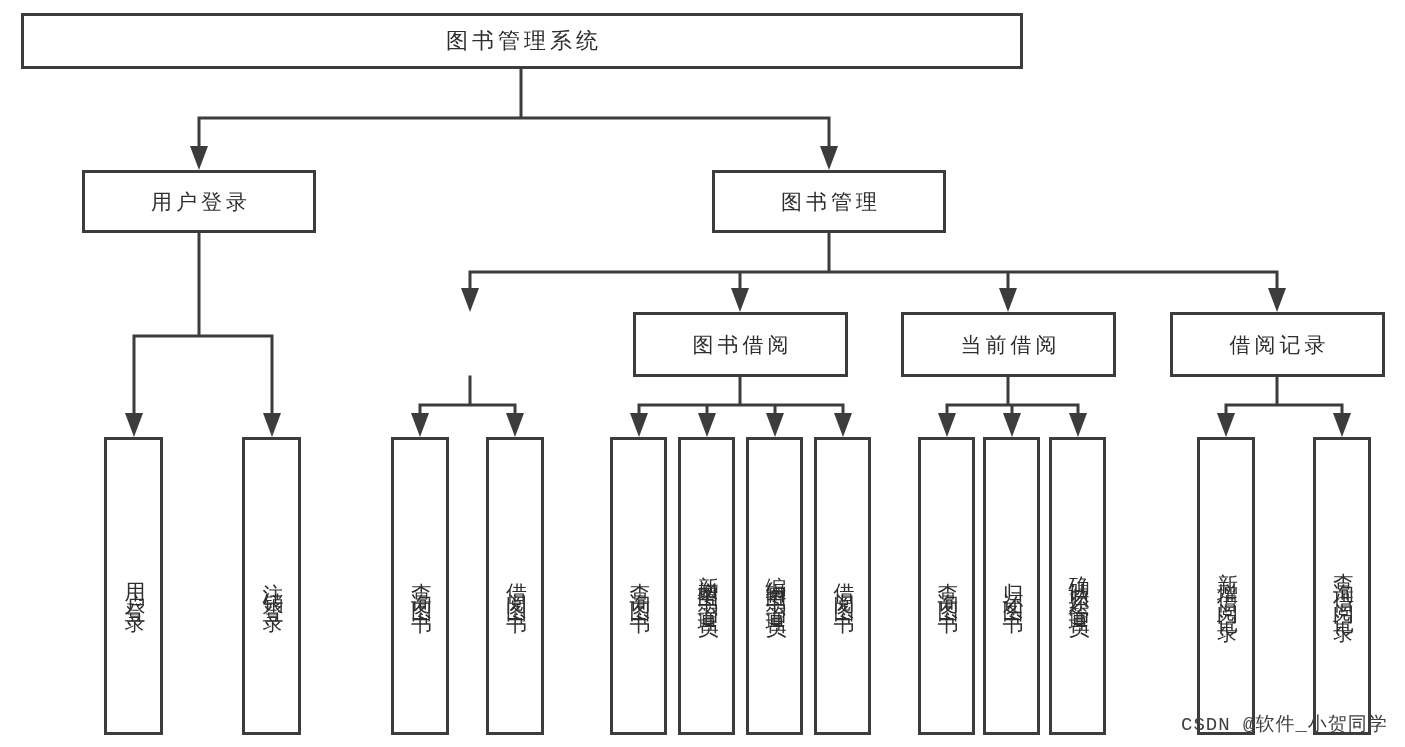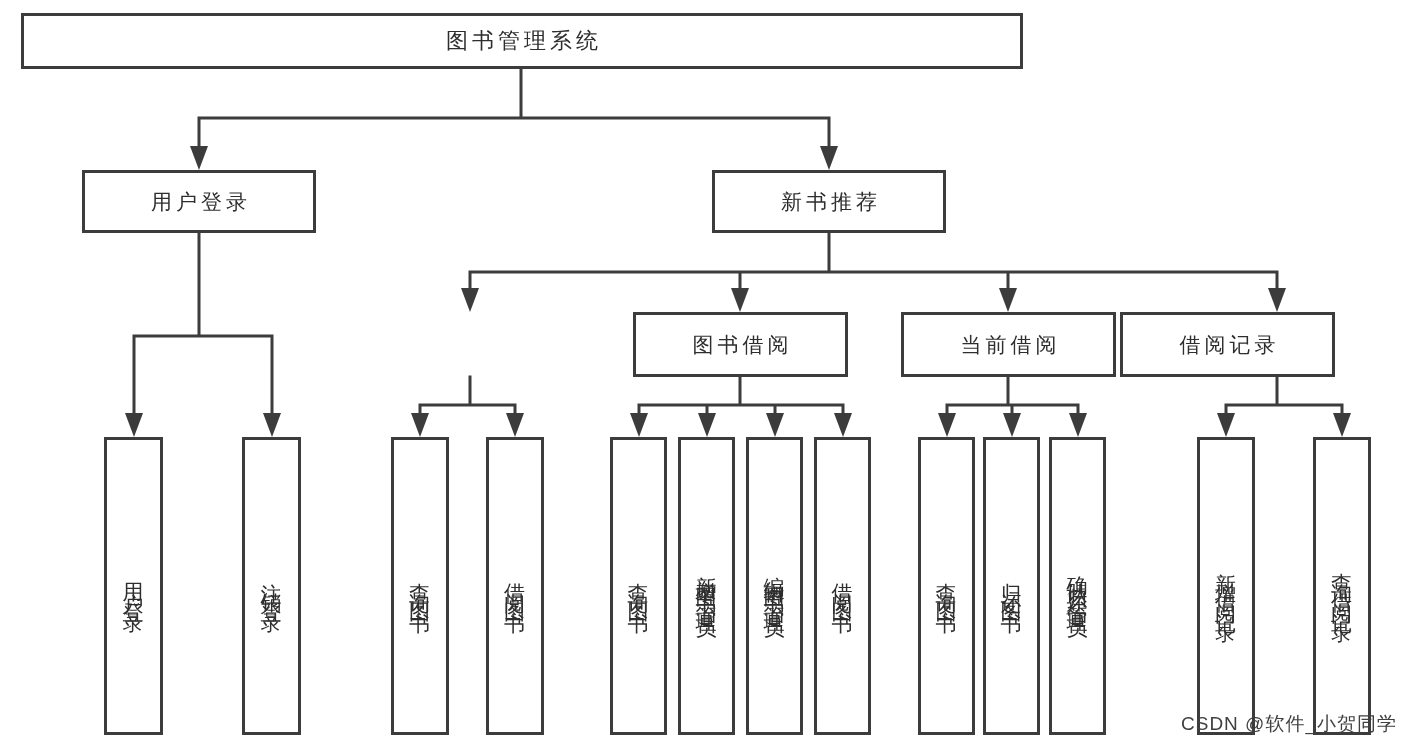--- a/index.html
+++ b/index.html
@@ -1,18 +1,18 @@
 <!DOCTYPE html>
 <html><head>
 <meta charset="utf-8">
 <style>
   html,body{margin:0;padding:0;background:#ffffff;}
   .stage{
     position:relative;width:1405px;height:747px;background:#ffffff;
-    font-family:Liberation Sans, sans-serif;color:#2e2e2e;overflow:hidden;
+    font-family:Liberation Mono, monospace;color:#2e2e2e;overflow:hidden;
   }
   .connectors{position:absolute;left:0;top:0;width:1405px;height:747px;}
   .box{
     position:absolute;box-sizing:border-box;border:3px solid #3c3c3c;background:#ffffff;
     display:flex;align-items:center;justify-content:center;
   }
   .h-label{font-size:22px;letter-spacing:4px;white-space:nowrap;text-indent:4px;}
   .h-label-sm{font-size:21px;letter-spacing:4px;white-space:nowrap;text-indent:4px;}
   .v-label{
     writing-mode:vertical-rl;text-orientation:mixed;
@@ -73,30 +73,30 @@
   </svg>
 
   <div class="box" style="left:21px;top:13px;width:1002px;height:56px;">
     <span class="h-label">图书管理系统</span>
   </div>
 
   <div class="box" style="left:82px;top:170px;width:234px;height:63px;">
     <span class="h-label-sm">用户登录</span>
   </div>
   <div class="box" style="left:712px;top:170px;width:234px;height:63px;">
-    <span class="h-label-sm">新书推荐</span>
+    <span class="h-label-sm">图书管理</span>
   </div>
 
   <div class="box" style="left:633px;top:312px;width:215px;height:65px;">
     <span class="h-label-sm">图书借阅</span>
   </div>
   <div class="box" style="left:901px;top:312px;width:215px;height:65px;">
     <span class="h-label-sm">当前借阅</span>
   </div>
-  <div class="box" style="left:1120px;top:312px;width:215px;height:65px;">
+  <div class="box" style="left:1170px;top:312px;width:215px;height:65px;">
     <span class="h-label-sm">借阅记录</span>
   </div>
 
   <div class="box" style="left:104px;top:437px;width:59px;height:298px;">
     <span class="v-label">用户登录</span>
   </div>
   <div class="box" style="left:242px;top:437px;width:59px;height:298px;">
     <span class="v-label">注销登录</span>
   </div>
 

